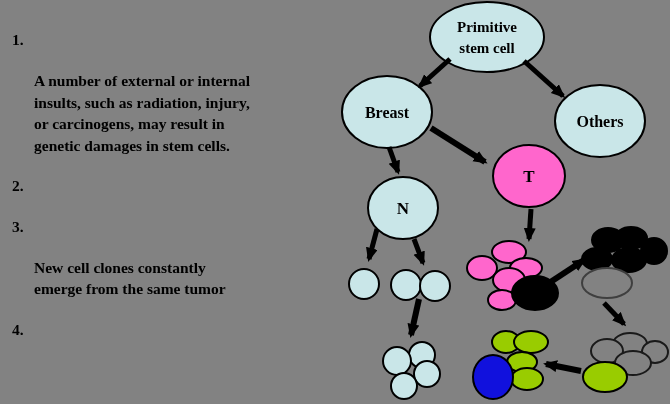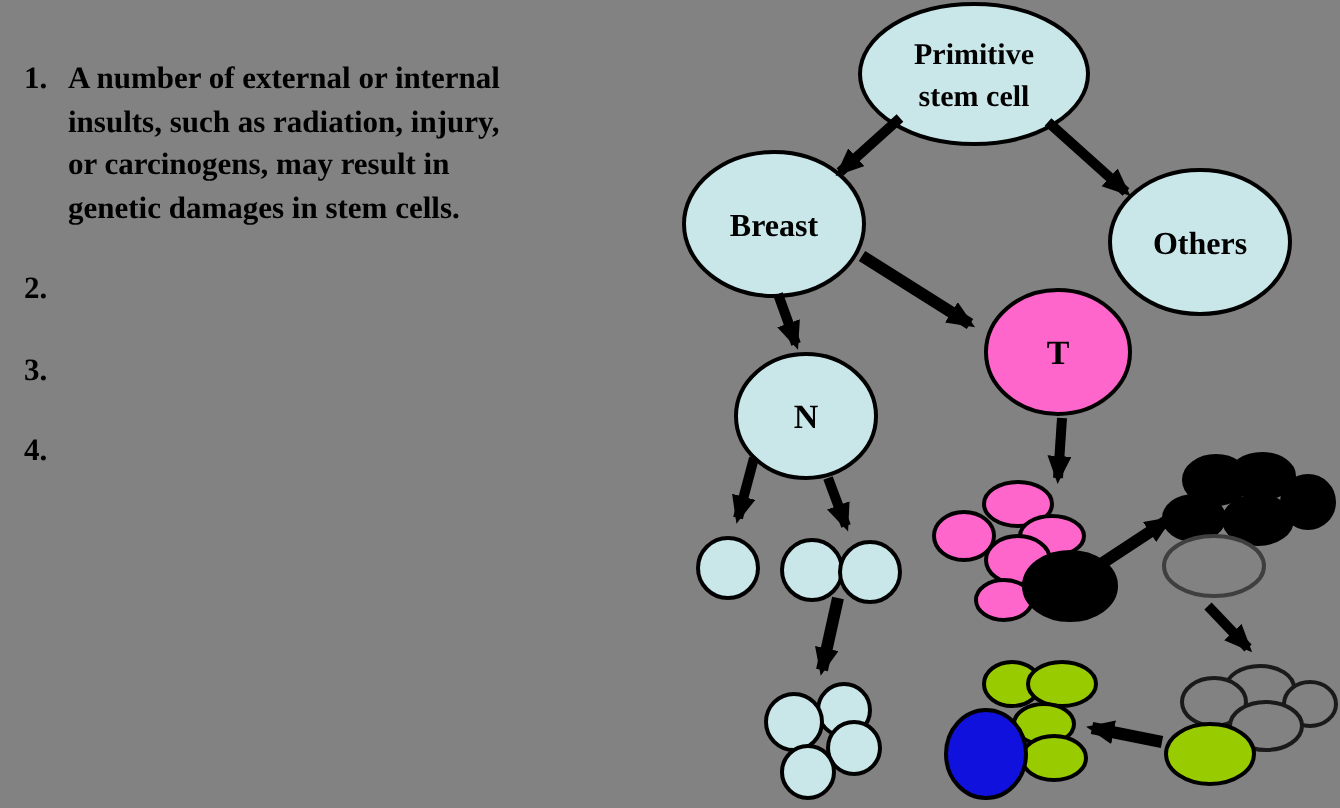--- a/index.html
+++ b/index.html
@@ -21,20 +21,21 @@
     margin-bottom:19px;
     font-weight:bold;
     font-size:15.5px;
     line-height:21.5px;
   }
   .note-num{
     flex:0 0 22px;
   }
   .note-txt{
     white-space:pre-line;
+    margin-top:41px;
   }
   svg.diagram{
     position:absolute;
     left:0;top:0;
   }
   svg.diagram text{
     font-family:"Liberation Serif","DejaVu Serif",serif;
     font-weight:bold;
     fill:#000;
     text-anchor:middle;
@@ -51,20 +52,22 @@
       <span class="note-txt">A number of external or internal
 insults, such as radiation, injury,
 or carcinogens, may result in
 genetic damages in stem cells.</span>
     </div>
     <div class="note-item">
       <span class="note-num">2.</span>
     </div>
     <div class="note-item">
       <span class="note-num">3.</span>
+      <span class="note-txt">New cell clones constantly
+emerge from the same tumor</span>
     </div>
     <div class="note-item">
       <span class="note-num">4.</span>
     </div>
   </div>
 
   <svg id="diagram" class="diagram" width="670" height="404" viewBox="0 0 670 404">
     <defs>
       <marker id="ah" markerUnits="userSpaceOnUse" markerWidth="16" markerHeight="14" refX="11" refY="6" orient="auto">
         <path d="M0,0 L14,6 L0,12 Z" fill="#000"></path>

